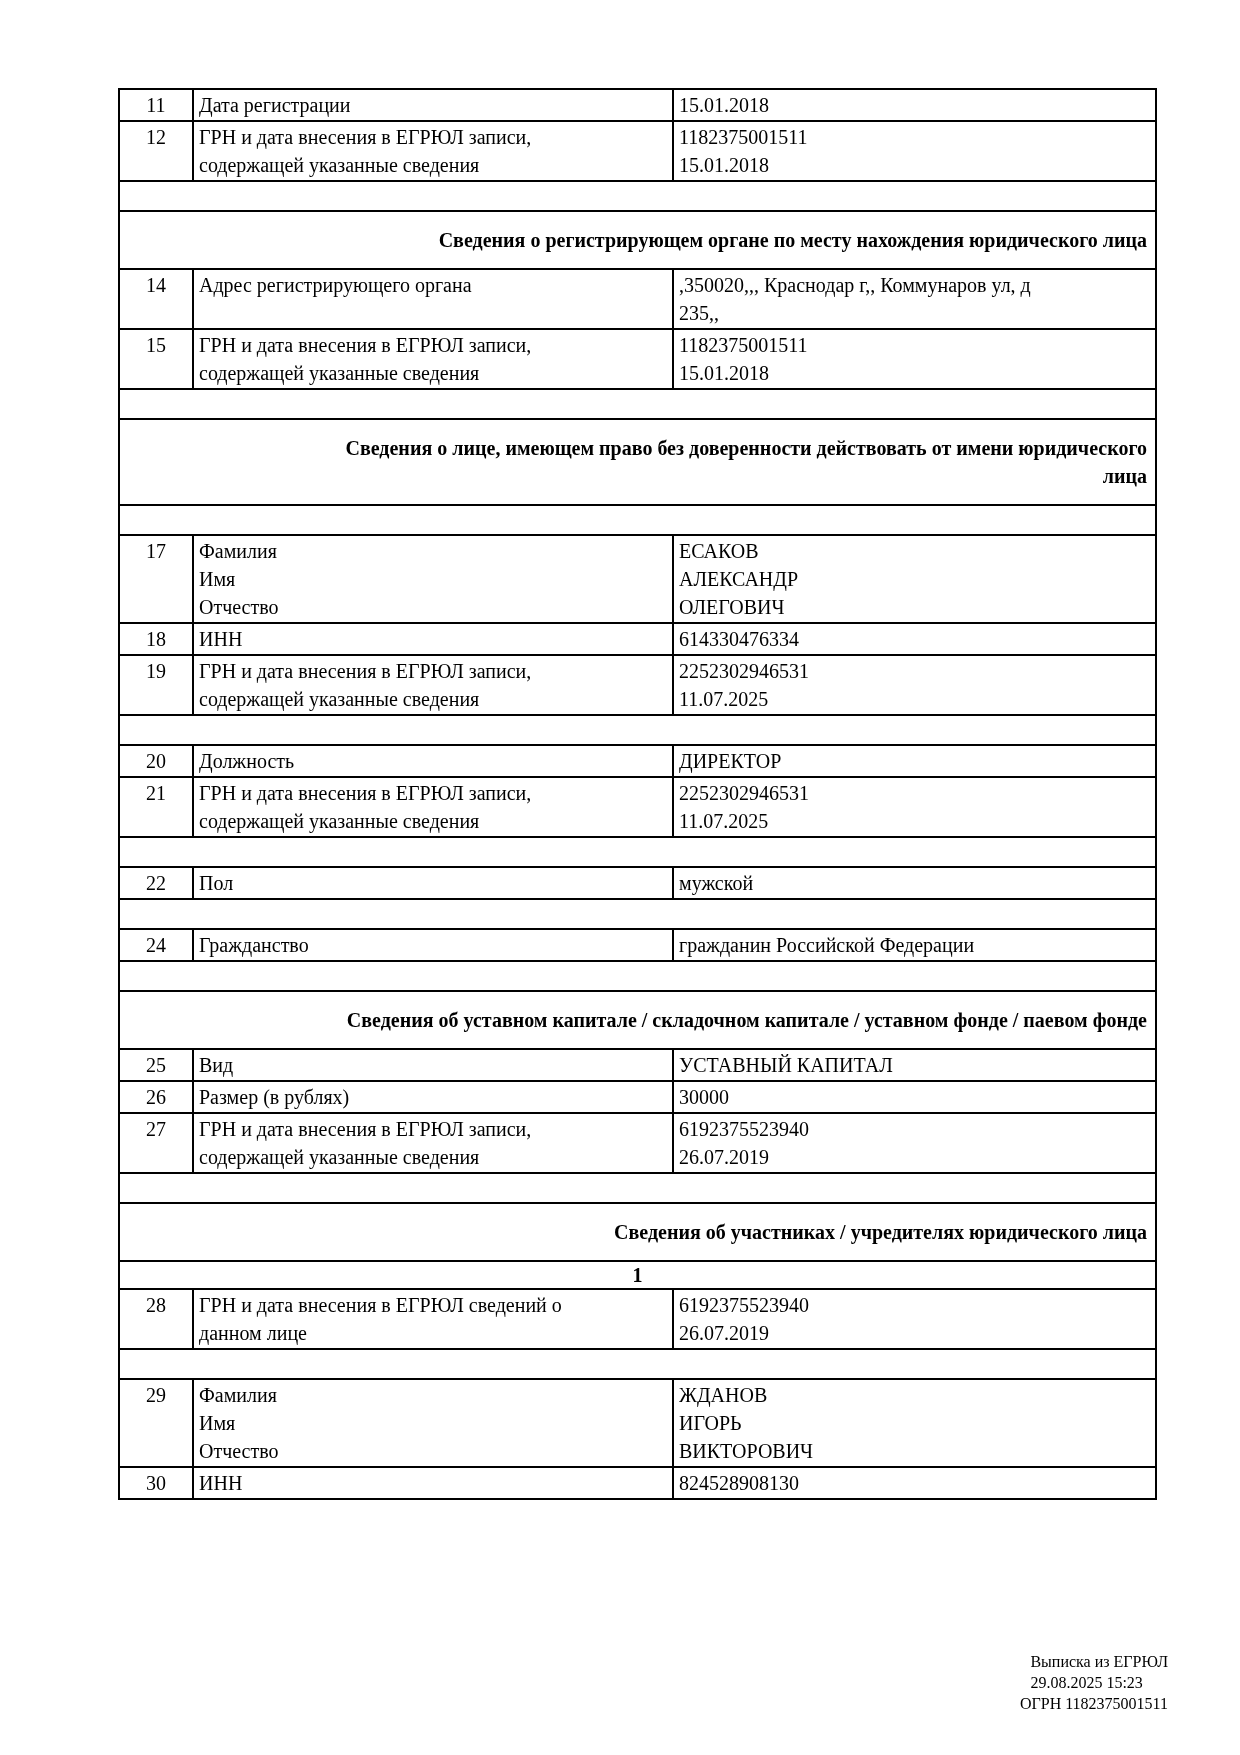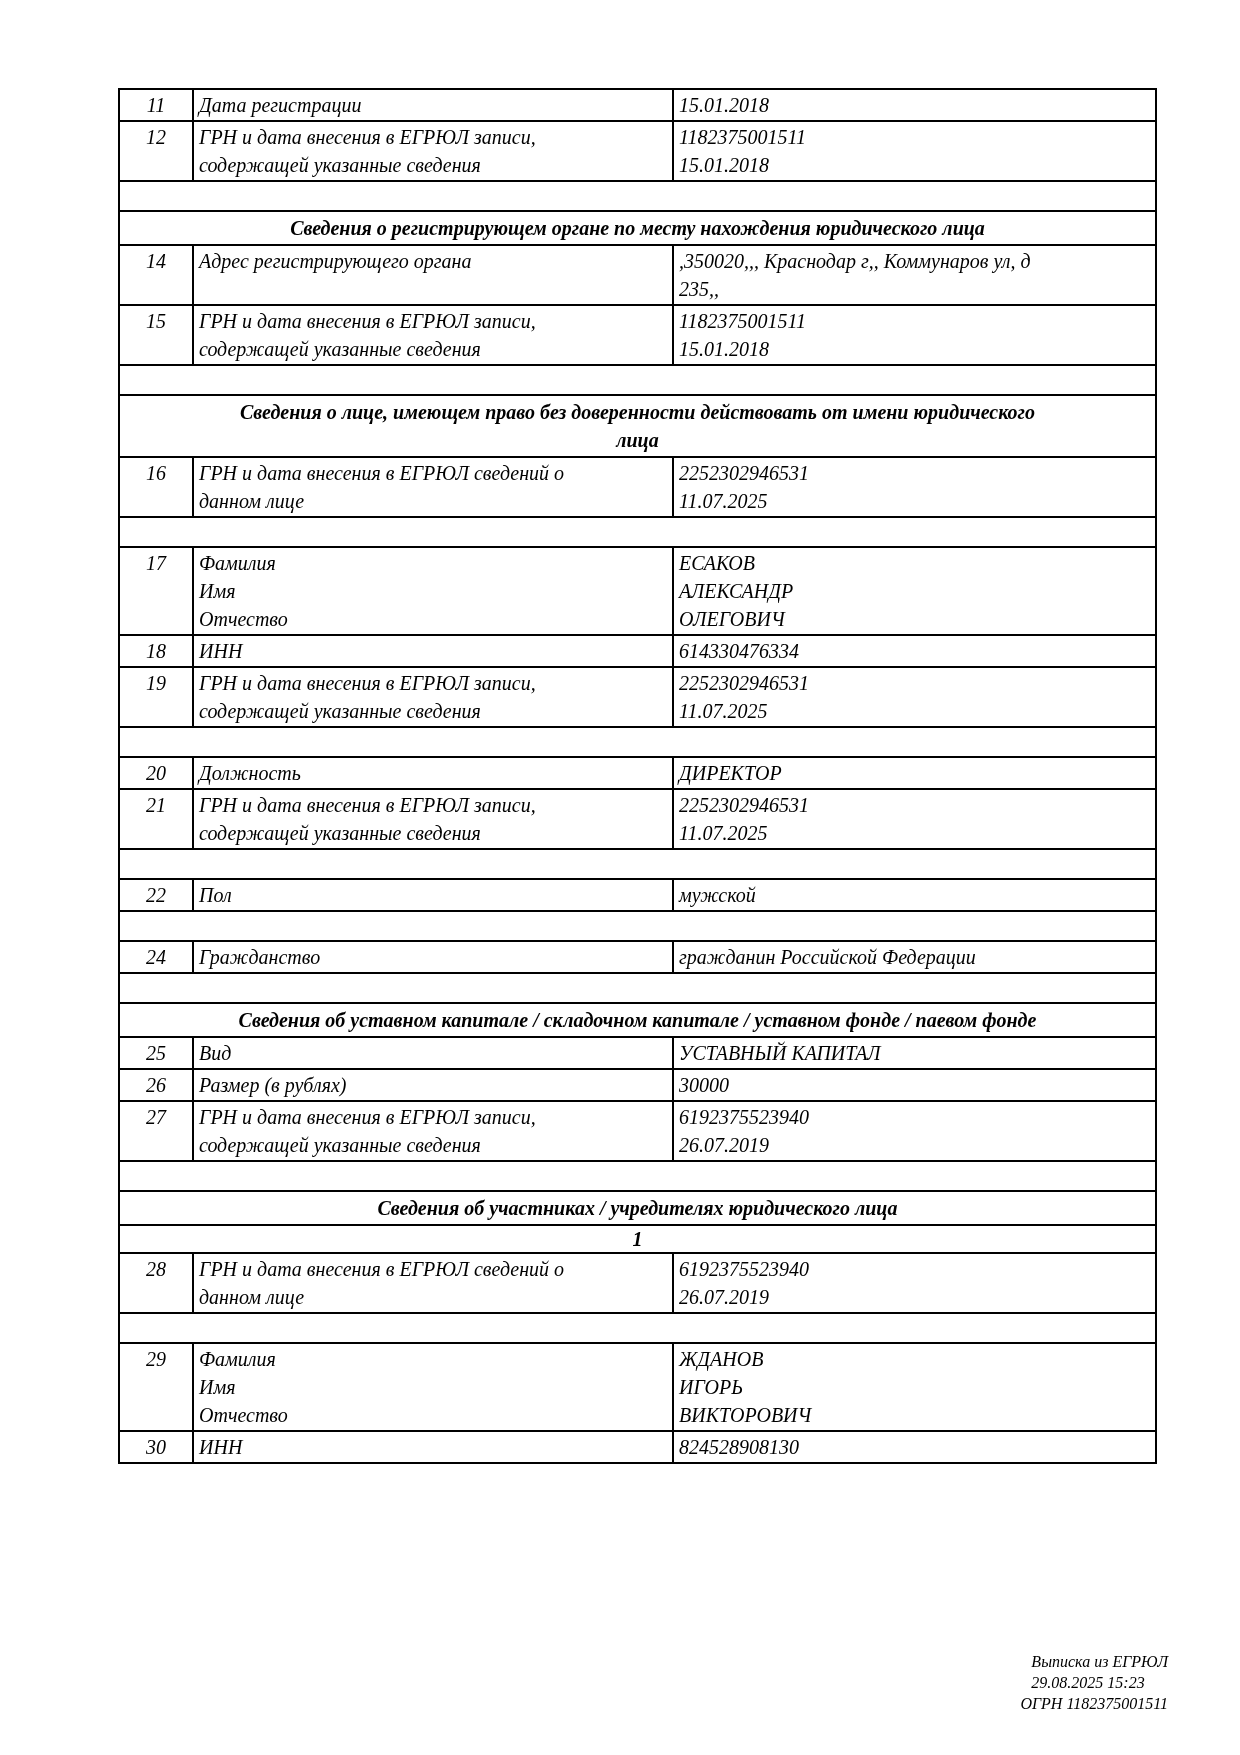--- a/index.html
+++ b/index.html
@@ -5,21 +5,20 @@
   * { margin: 0; padding: 0; box-sizing: border-box; }
   html, body { background: #ffffff; }
   .page {
     position: relative;
     width: 1240px;
     height: 1755px;
     background: #ffffff;
     color: #000000;
     font-family: "Liberation Serif", "DejaVu Serif", serif;
     overflow: hidden;
-    font-style: italic;
   }
   table.doc-table {
     position: absolute;
     left: 118px;
     top: 88px;
     width: 1037px;
     border-collapse: collapse;
     table-layout: fixed;
     font-size: 20px;
     line-height: 28px;
@@ -30,22 +29,22 @@
     padding: 1px 5px;
     white-space: pre-line;
     overflow: hidden;
   }
   td.c-num {
     text-align: center;
     padding: 1px 2px;
   }
   tr.section td {
     font-weight: bold;
-    text-align: center;
-    padding: 2px 8px;
+    text-align: right;
+    padding: 14px 8px;
   }
   tr.subnum td {
     font-weight: bold;
     text-align: center;
     padding: 0 8px;
     line-height: 26px;
   }
   tr.spacer td {
     height: 30px;
     padding: 0;
@@ -109,27 +108,20 @@
         <td class="c-value">1182375001511
 15.01.2018</td>
       </tr>
       <tr class="spacer">
         <td colspan="3"></td>
       </tr>
       <tr class="section">
         <td colspan="3">Сведения о лице, имеющем право без доверенности действовать от имени юридического
 лица</td>
       </tr>
-      <tr>
-        <td class="c-num">16</td>
-        <td class="c-label">ГРН и дата внесения в ЕГРЮЛ сведений о
-данном лице</td>
-        <td class="c-value">2252302946531
-11.07.2025</td>
-      </tr>
       <tr class="spacer">
         <td colspan="3"></td>
       </tr>
       <tr>
         <td class="c-num">17</td>
         <td class="c-label">Фамилия
 Имя
 Отчество</td>
         <td class="c-value">ЕСАКОВ
 АЛЕКСАНДР

